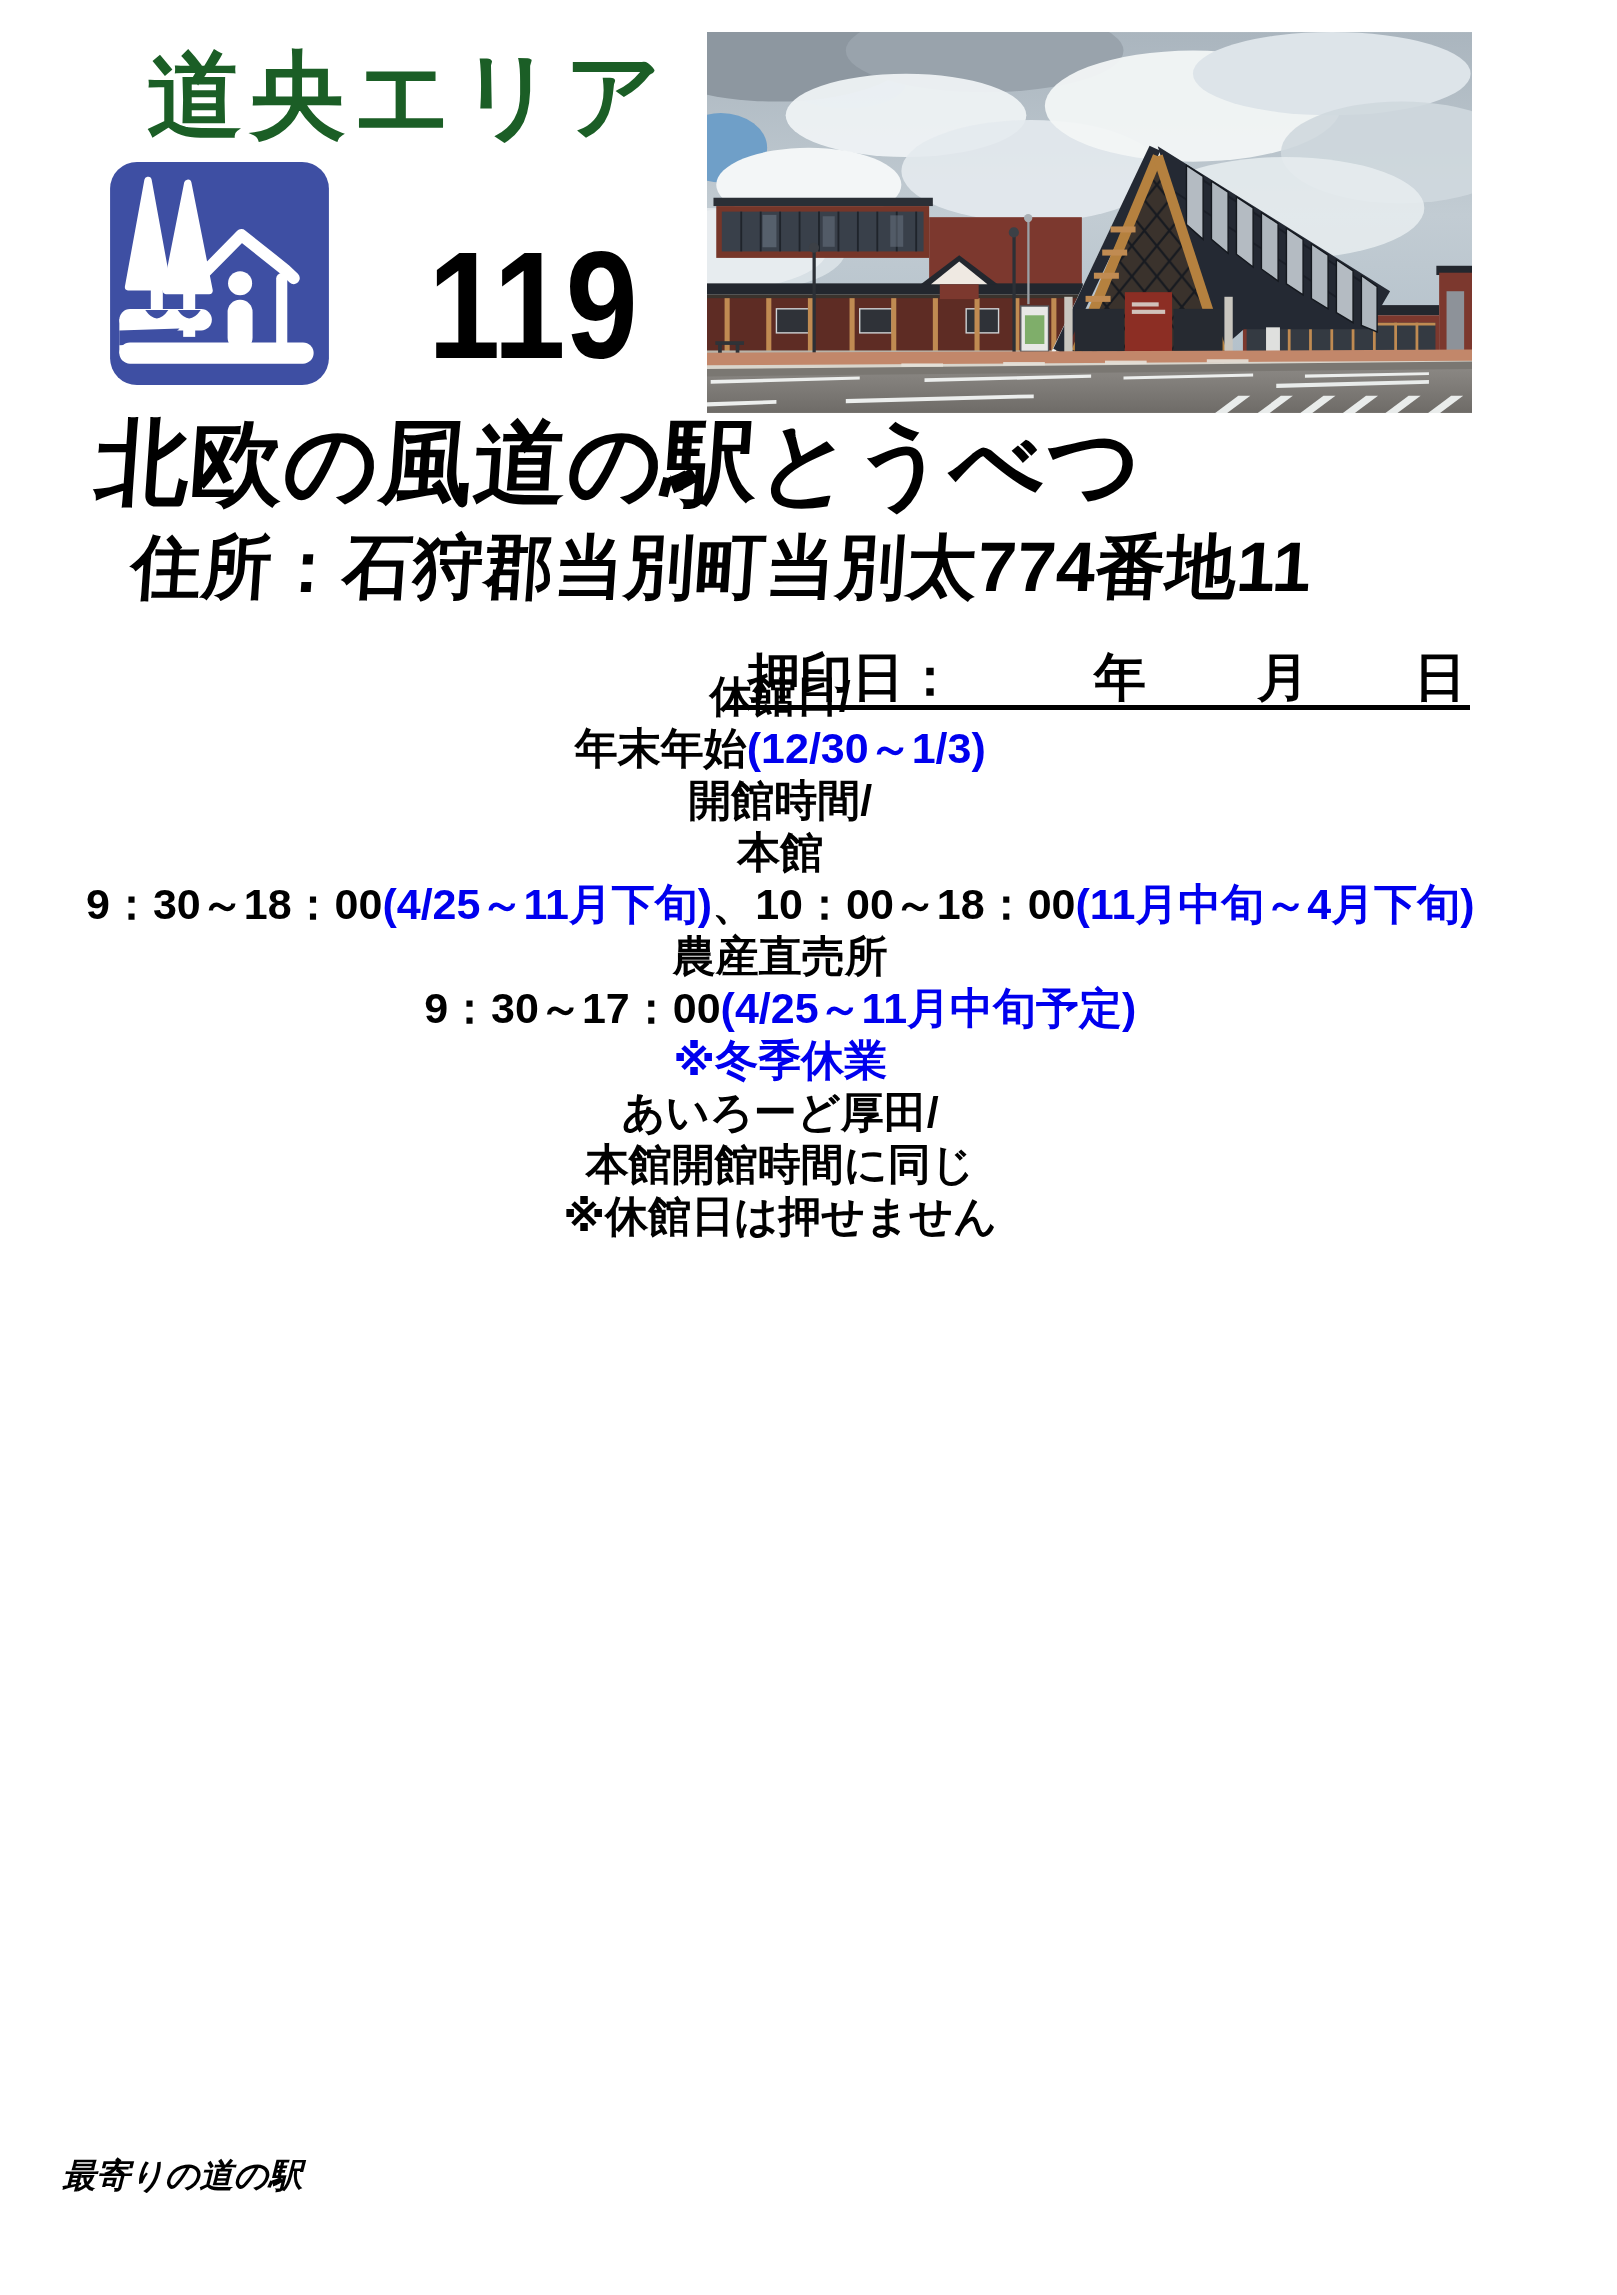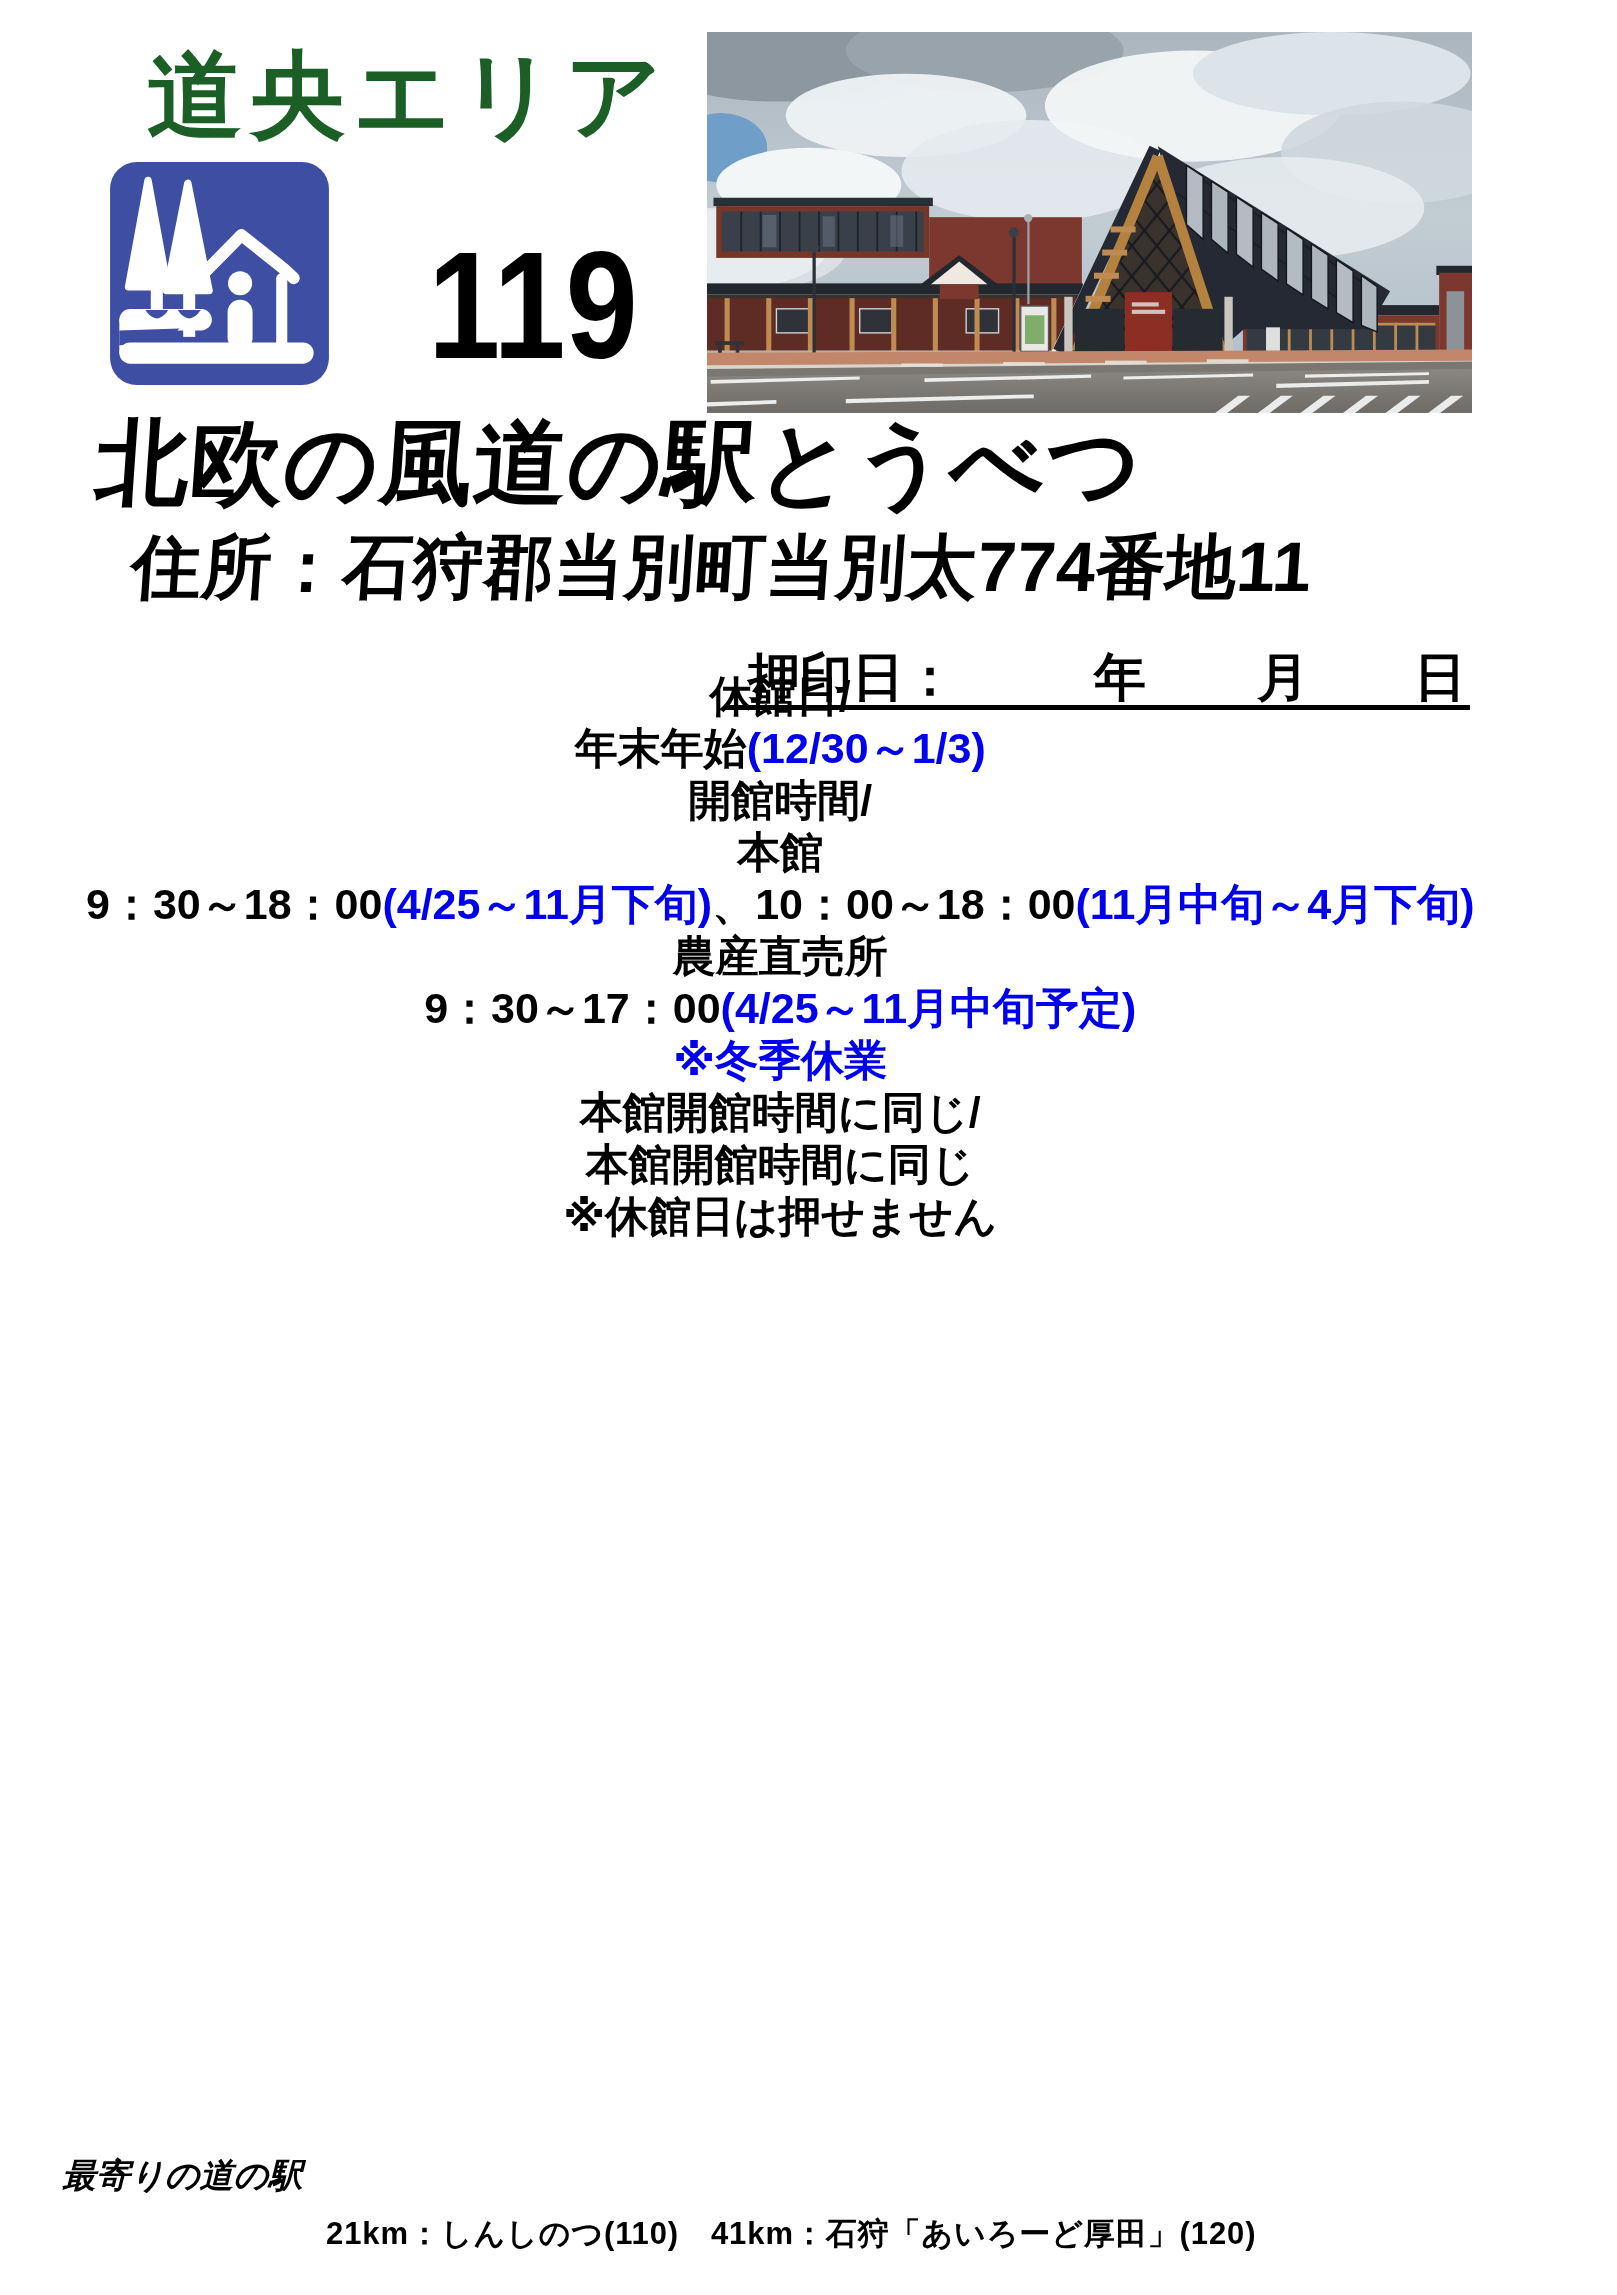--- a/index.html
+++ b/index.html
@@ -257,22 +257,21 @@
 
   <div class="info-lines">
       <div class="info-line"><span class="k">休館日/</span></div>
       <div class="info-line"><span class="k">年末年始</span><span class="b">(12/30～1/3)</span></div>
       <div class="info-line"><span class="k">開館時間/</span></div>
       <div class="info-line"><span class="k">本館</span></div>
       <div class="info-line"><span class="k">9：30～18：00</span><span class="b">(4/25～11月下旬)</span><span class="k">、10：00～18：00</span><span class="b">(11月中旬～4月下旬)</span></div>
       <div class="info-line"><span class="k">農産直売所</span></div>
       <div class="info-line"><span class="k">9：30～17：00</span><span class="b">(4/25～11月中旬予定)</span></div>
       <div class="info-line"><span class="b">※冬季休業</span></div>
-      <div class="info-line"><span class="k">本館開館時間に同じ/</span></div>
+      <div class="info-line"><span class="k">あいろーど厚田/</span></div>
       <div class="info-line"><span class="k">本館開館時間に同じ</span></div>
       <div class="info-line"><span class="k">※休館日は押せません</span></div>
     </div>
 
   <div class="footer-label">最寄りの道の駅</div>
-  <div class="footer-distances">21km：しんしのつ(110)　41km：石狩「あいろーど厚田」(120)</div>
 
 </div>
 
 
 </body></html>

